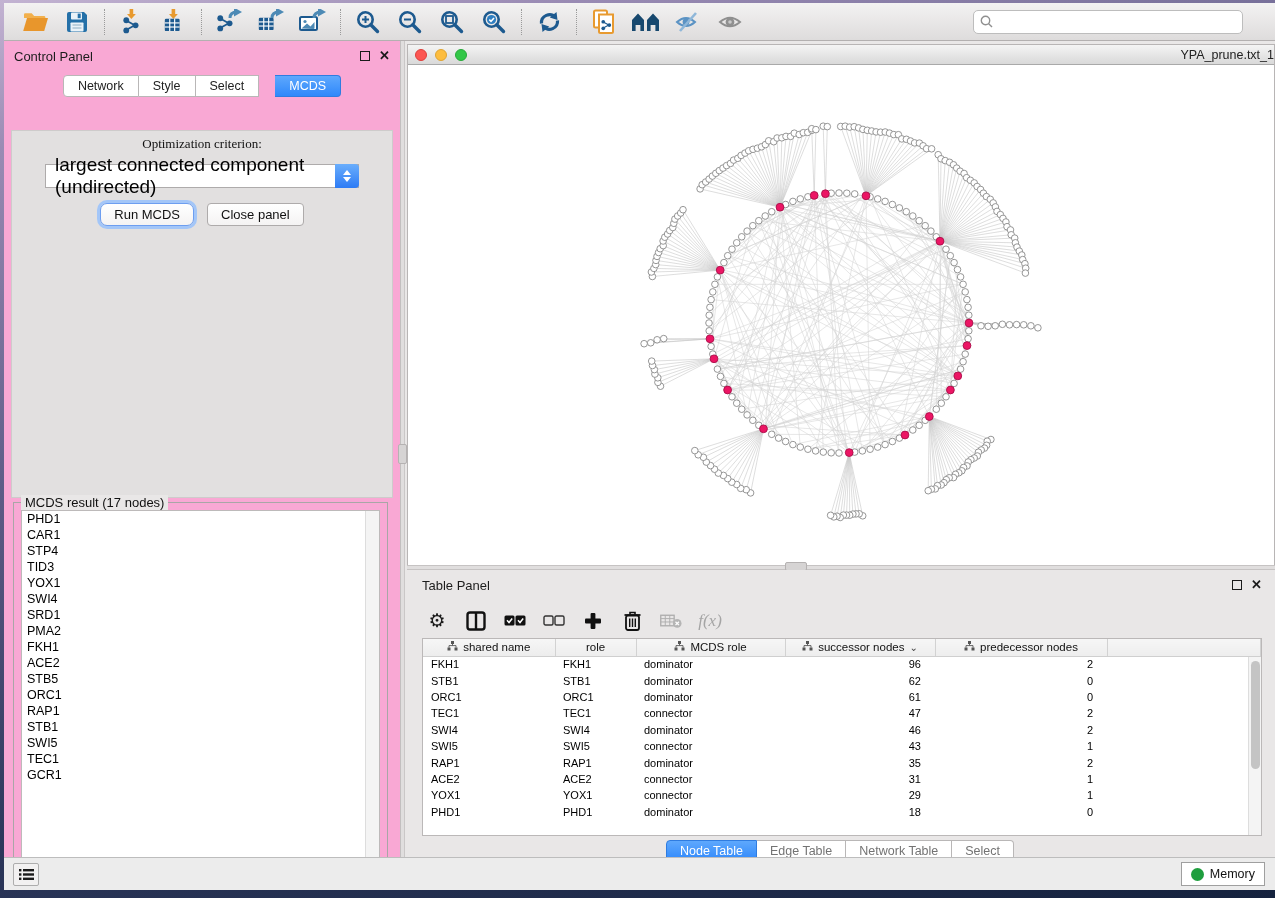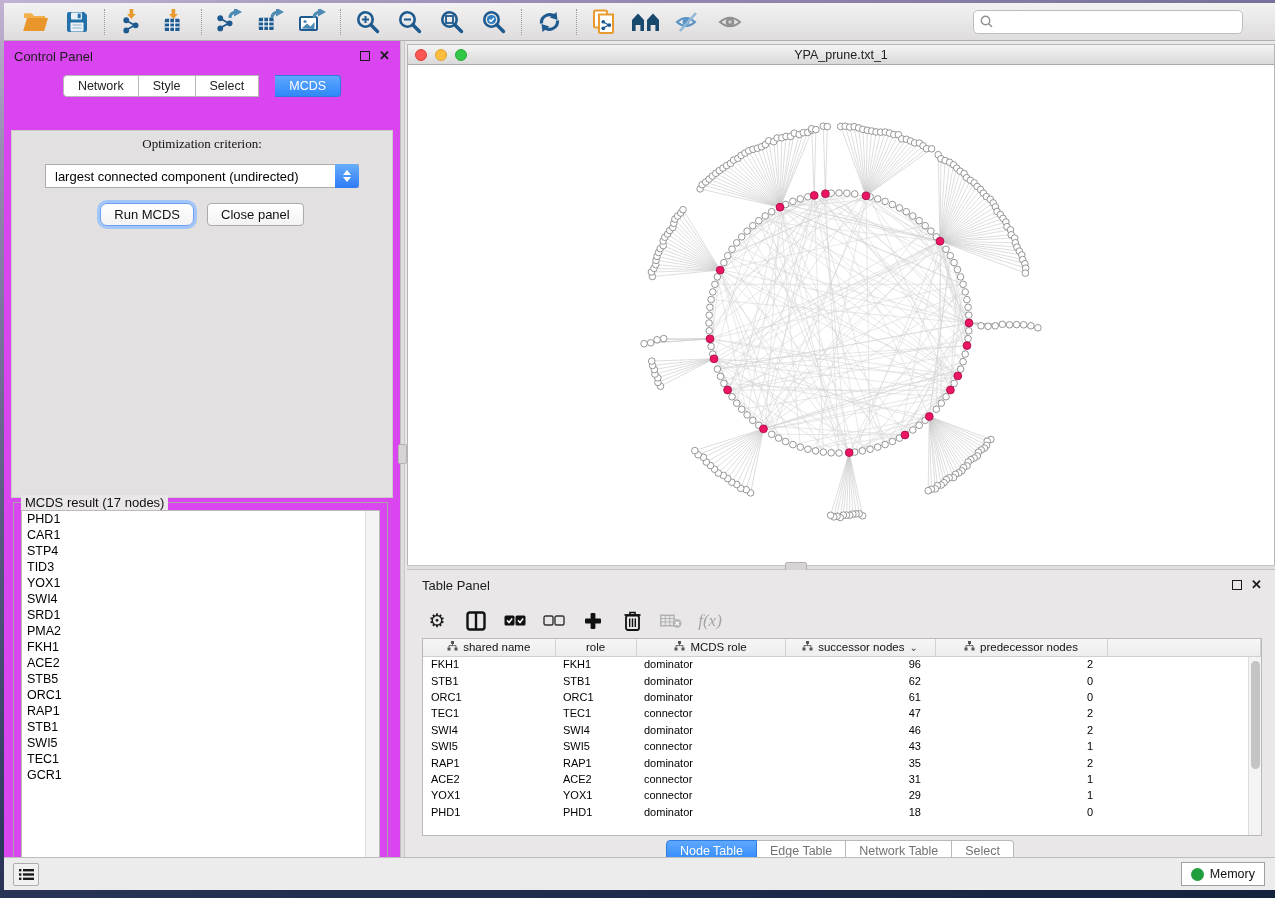--- a/index.html
+++ b/index.html
@@ -22,36 +22,36 @@
   .searchbox{ width:270px; height:24px; background:#fff; border:1px solid #bdbdbd; border-radius:5px;
     display:flex; align-items:center; padding:0 6px; margin-right:22px; }
   .searchbox input{ border:none; outline:none; flex:1; font-size:12px; background:transparent; margin-left:4px; }
 
   
   .main{ position:absolute; left:0; top:38px; right:0; bottom:33px; }
   .vdivider{ position:absolute; left:396px; top:0; width:5px; bottom:0; background:#e0dede; border-left:1px solid #c2bfbf; border-right:1px solid #cac7c7;}
   .vgrip{ position:absolute; left:-3px; top:403px; width:9px; height:20px; background:#d6d4d4; border:1px solid #b5b2b2; border-radius:2px; }
 
   
-  .control-panel{ position:absolute; left:0; top:0; width:396px; bottom:0; background:#d946ef; }
+  .control-panel{ position:absolute; left:0; top:0; width:396px; bottom:0; background:#f9a8d4; }
   .panel-title-row{ height:24px; display:flex; align-items:center; padding:0 10px; margin-top:3px; }
   .panel-title{ font-size:13px; color:#1d1d1d; }
   .panel-title-icons{ margin-left:auto; display:flex; align-items:center; gap:9px; }
   .float-icon{ width:10px; height:10px; border:1.6px solid #1a1a1a; display:inline-block; }
   .close-icon{ font-size:13px; font-weight:bold; color:#1a1a1a; line-height:10px; }
   .ctab-row{ display:flex; justify-content:center; margin-top:7px;text-align:right; }
   .ctab{ font-size:12.5px; padding:3px 14px; background:#fff; border:1px solid #b9b7b7; border-left:none; color:#222; }
   .ctab:first-child{ border-left:1px solid #b9b7b7; border-radius:4px 0 0 4px; }
   .ctab:last-child{ border-radius:0 4px 4px 0; }
   .ctab.selected{ background:linear-gradient(#5ea8fd,#2f88fb); color:#fff; border-color:#2f7ce0;margin-left:16px; }
   .ctab-content{ position:absolute; left:7px; right:7px; top:89px; height:368px;
     background:#e2e0e0; border:1px solid #cecbcb; }
   .opt-label{ text-align:center; font-size:13px; color:#111; margin-top:5px;font-family:Liberation Serif, serif; }
   .dropdown{ position:relative; margin:12px auto 0; width:314px; height:24px; background:#fff;
-    border:1px solid #aeabab; border-radius:0; font-size:13px; display:flex; align-items:center; padding-left:9px; }
+    border:1px solid #aeabab; border-radius:0; font-size:19px; display:flex; align-items:center; padding-left:9px; }
   .dd-stepper{ position:absolute; right:-1px; top:-1px; width:24px; height:24px; border-radius:0 4px 4px 0;
     background:linear-gradient(#6aaefc,#2d7bf5); display:flex; flex-direction:column; align-items:center; justify-content:center; gap:2px; }
   .dd-stepper i{ width:0; height:0; border-left:4px solid transparent; border-right:4px solid transparent; }
   .dd-up{ border-bottom:5px solid #fff; }
   .dd-down{ border-top:5px solid #fff; }
   .btn-row{ display:flex; justify-content:center; gap:13px; margin-top:15px; }
   .mac-btn{ font-size:13px; color:#111; background:linear-gradient(#ffffff,#f4f3f3); border:1px solid #aeabab;
     border-radius:4px; padding:3px 13px; }
   .mac-btn.focused{ box-shadow:0 0 0 3px #a3c6f8; border-color:#6d9ef0;border-radius:7px; }
 
@@ -64,21 +64,21 @@
   
   .right-col{ position:absolute; left:401px; top:0; right:0; bottom:0; }
   .net-window{ position:absolute; left:2px; top:3px; right:0; height:521px; background:#fff; border:1px solid #b8b5b5; border-bottom:none;}
   .net-titlebar{ height:20px; background:linear-gradient(#f4f4f4,#d9d9d9); border-bottom:1px solid #a9a9a9;
     display:flex; align-items:center; padding:0 7px; position:relative; }
   .traffic{ display:flex; gap:8px; }
   .traffic i{ width:12px; height:12px; border-radius:50%; display:inline-block; }
   .tl-red{ background:#fc5652; border:1px solid #dd3f3b; }
   .tl-yellow{ background:#fdbd3f; border:1px solid #dfa432; }
   .tl-green{ background:#33c748; border:1px solid #27a93a; }
-  .net-title{ position:absolute; left:0; right:0; text-align:center; font-size:12.5px; color:#222; }
+  .net-title{ position:absolute; left:0; right:0; text-align:right; font-size:12.5px; color:#222; }
   .net-canvas{ position:absolute; left:0; right:0; top:20px; bottom:0; background:#fff; }
 
   .hdivider{ position:absolute; left:2px; right:0; top:524px; height:5px; background:#e0dede; border-top:1px solid #c6c3c3; border-bottom:1px solid #c6c3c3; }
   .hgrip{ position:absolute; left:378px; top:-4px; width:22px; height:9px; background:#d6d4d4; border:1px solid #b5b2b2; border-radius:2px; }
 
   
   .table-panel{ position:absolute; left:0; right:0; top:529px; bottom:0; background:#e9e7e7; }
   .tp-toolbar{ height:42px; margin:3px 14px 0 14px; display:flex; align-items:center; gap:17px; padding-left:7px; }
   .tp-btn{ width:22px; height:22px; display:flex; align-items:center; justify-content:center; }
   .tp-btn .gear-glyph{ font-size:19px; color:#1a1a1a; line-height:20px; }

